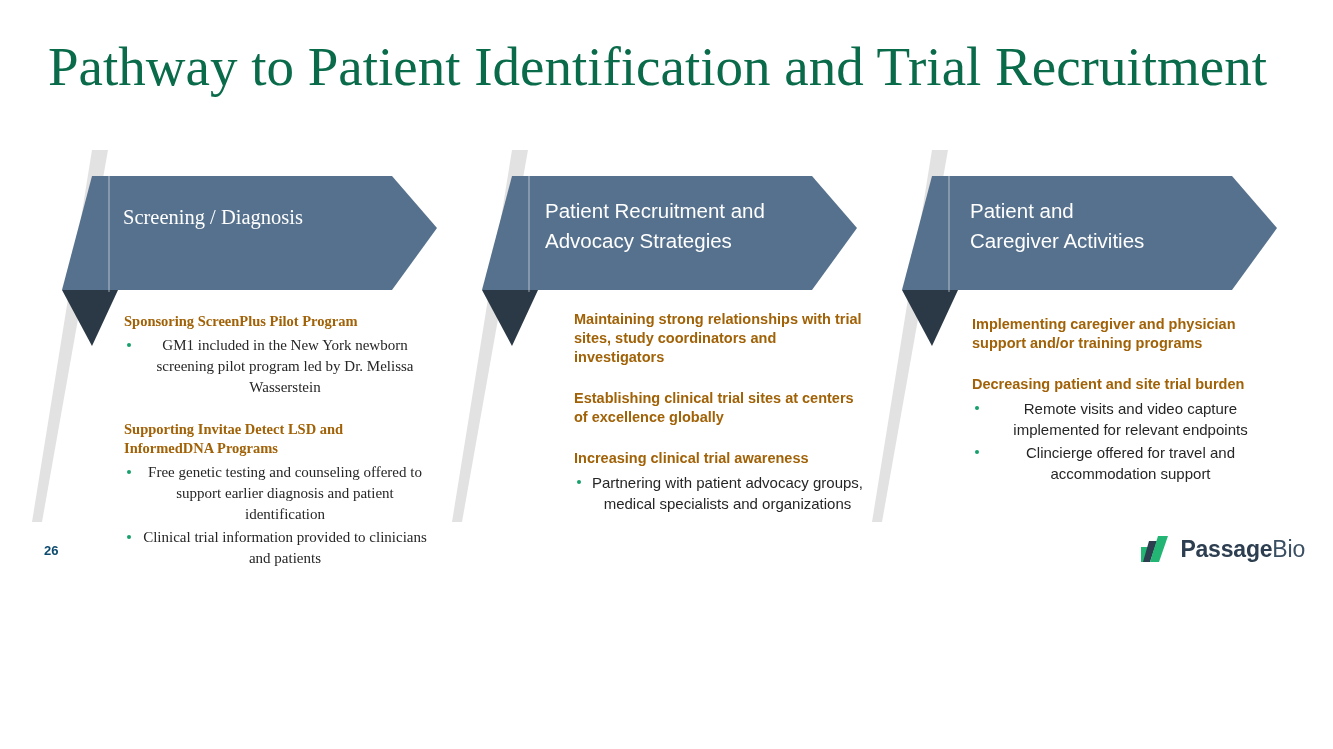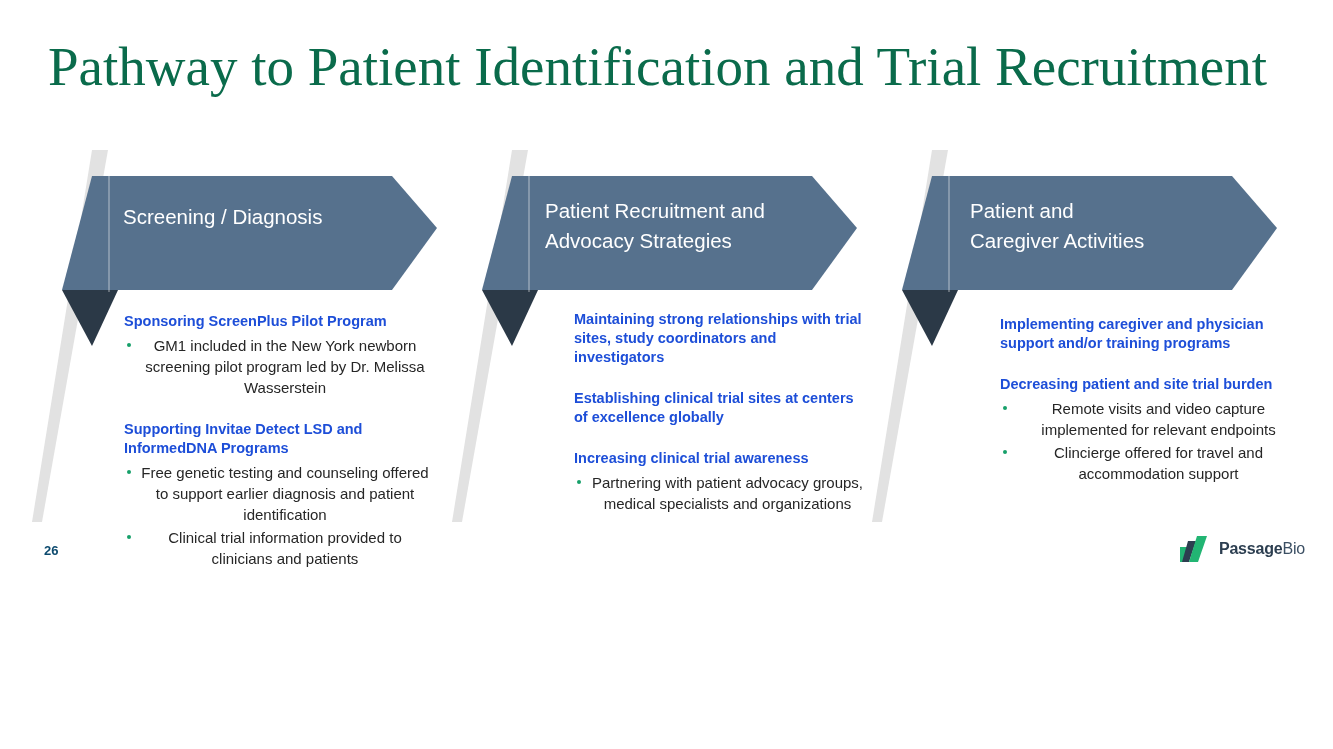--- a/index.html
+++ b/index.html
@@ -33,21 +33,21 @@
     white-space: nowrap;
   }
 
   
   .column {
     position: absolute;
     top: 150px;
     width: 420px;
     height: 480px;
   }
-  #col-0 { left: 20px; }
+  #col-0 { left: 20px; font-family: Liberation Serif, serif; }
   #col-1 { left: 440px; }
   #col-2 { left: 860px; }
 
   
   .ribbon-svg {
     position: absolute;
     left: 0;
     top: 0;
     width: 460px;
     height: 400px;
@@ -71,30 +71,30 @@
   #col-2 .banner-label { left: 110px; }
 
   
   .body-area {
     position: absolute;
     top: 162px;
     width: 310px;
   }
   #col-0 .body-area { left: 104px; width: 305px; }
   #col-1 .body-area { left: 524px; left: 104px; width: 290px; margin-left: 28px; }
-  #col-2 .body-area { left: 110px; width: 300px; margin-left: 28px; }
+  #col-2 .body-area { left: 110px; width: 300px; }
 
   .block { margin-bottom: 22px; }
   .block:last-child { margin-bottom: 0; }
 
   .block-heading {
     font-size: 14.5px;
     line-height: 19px;
     font-weight: bold;
-    color: #1d4ed8;
+    color: #a16207;
     margin: 0 0 4px 0;
   }
 
   ul.bullets {
     list-style: none;
     margin: 0;
     padding: 0;
   }
   ul.bullets li {
     position: relative;
@@ -130,21 +130,21 @@
     bottom: 22px;
     height: 30px;
     display: flex;
     align-items: center;
   }
   #logo .logo-mark {
     margin-right: 9px;
     display: block;
   }
   #logo .logo-word {
-    font-size: 16px;
+    font-size: 23px;
     letter-spacing: -0.2px;
     color: #2C3E50;
   }
   #logo .logo-word .w1 { font-weight: bold; }
   #logo .logo-word .w2 { font-weight: 400; color: #3B4F63; }
 </style>
 </head>
 <body>
 
 <div id="slide">

